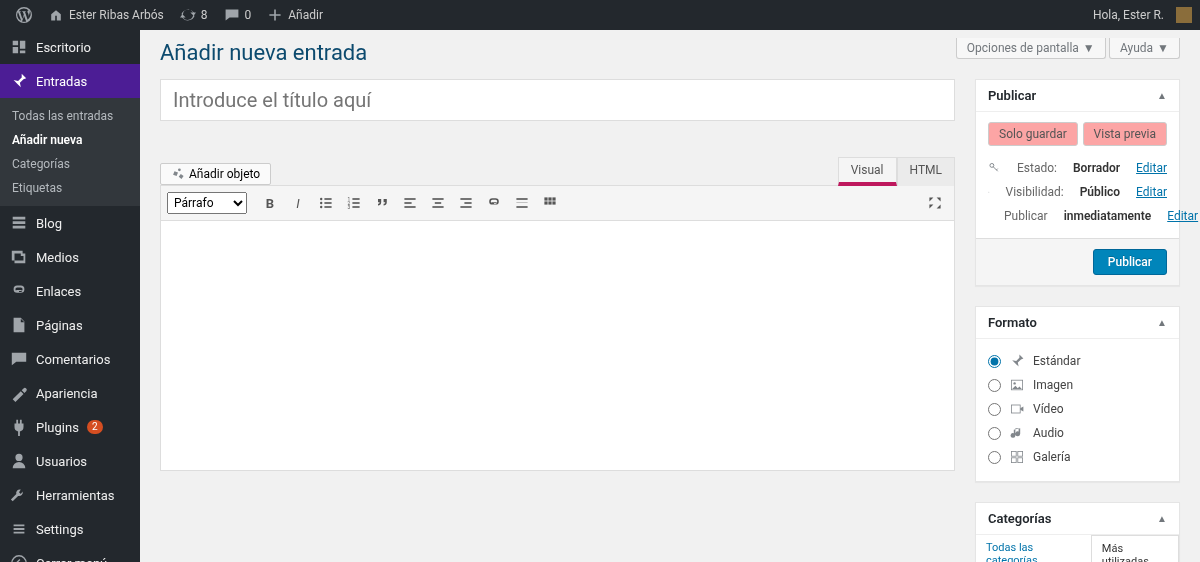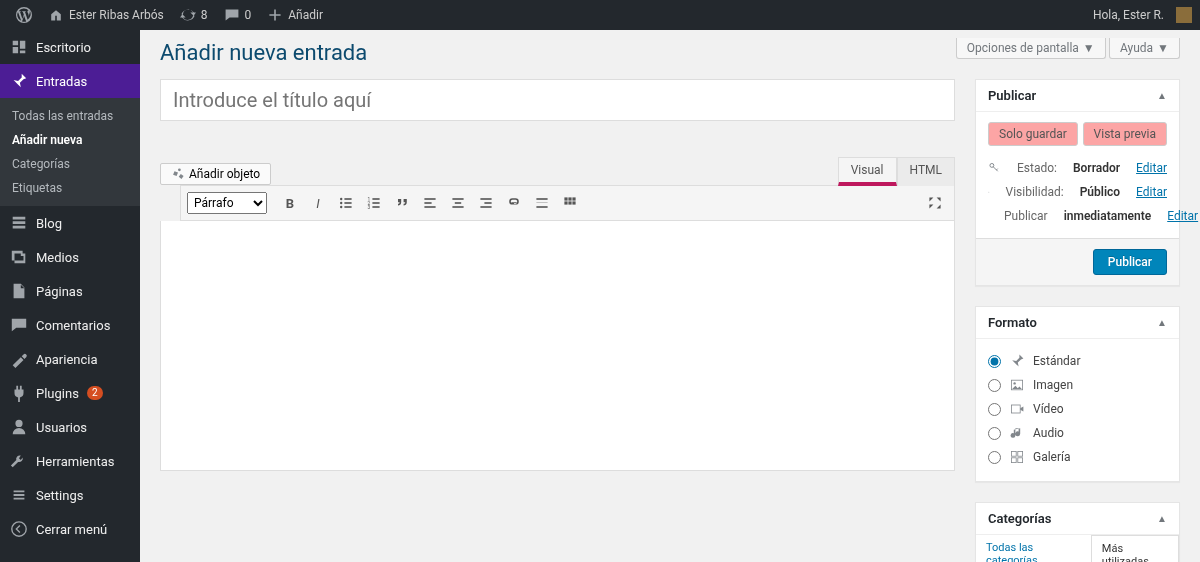--- a/index.html
+++ b/index.html
@@ -36,21 +36,21 @@
 
 
 .title-input { width: 100%; padding: 8px 12px; font-size: 20px; border: 1px solid #ddd; background: #fff; color: #72777c; }
 
 
 .editor-tabs { margin-top: 36px; display: flex; justify-content: space-between; align-items: flex-end; }
 .media-btn { background: #fafafa; border: 1px solid #ccc; border-radius: 2px; padding: 3px 10px; font-size: 12px; cursor: pointer; display:inline-flex; align-items:center; gap:4px;}
 .editor-mode-tabs { display: flex; }
 .editor-mode-tabs .tab { padding: 5px 12px; border: 1px solid #ddd; background: #ebebeb; font-size: 12px; cursor: pointer; margin-bottom:-1px; border-bottom:none; color:#555;}
 .editor-mode-tabs .tab.active { background: #f5f5f5; border-bottom:4px solid #be185d;}
-.editor-toolbar { border: 1px solid #ddd; background: #f5f5f5; padding: 4px 6px; display: flex; align-items: center; gap: 2px; margin-left: 20px; }
+.editor-toolbar { border: 1px solid #ddd; background: #f5f5f5; padding: 4px 6px; display: flex; align-items: center; gap: 2px; }
 .editor-toolbar select { font-size: 12px; padding: 2px; min-width: 80px; }
 .editor-toolbar .tb-btn { width: 26px; height: 26px; display: inline-flex; align-items: center; justify-content: center; cursor: pointer; border-radius: 2px; color:#555;}
 .editor-toolbar .tb-btn svg { width:16px; height:16px; fill:#555;}
 .editor-body { border: 1px solid #ddd; border-top: none; background: #fff; min-height: 250px; }
 .editor-status { border: 1px solid #ddd; border-top: none; background: #fff; padding: 4px 8px; font-size: 11px; color: #666; }
 
 
 .postbox { background: #fff; border: 1px solid #e5e5e5; box-shadow: 0 1px 1px rgba(0,0,0,.04); margin-bottom: 20px; }
 .postbox .hndle { padding: 8px 12px; font-size: 13px; font-weight: 600; color: #23282d; border-bottom: 1px solid #eee; display: flex; justify-content: space-between; align-items: center; cursor:pointer;}
 .postbox .hndle .toggle-arrow { font-size: 10px; color: #72777c; }
@@ -139,20 +139,26 @@
       <svg viewBox="0 0 20 20">
         <path d="M3 3h14v3H3zm0 5h14v3H3zm0 5h14v3H3z"></path>
       </svg>
       <span>Blog</span>
     </div>
   <div class="menu-item">
       <svg viewBox="0 0 20 20">
         <path d="M2 3h12v3h3v11H5v-3H2zm3 3v8h10V9h-3V6z"></path>
       </svg>
       <span>Medios</span>
+    </div>
+  <div class="menu-item">
+      <svg viewBox="0 0 20 20">
+        <path d="M8 12a4 4 0 010-8h2v2H8a2 2 0 100 4h2v2zm4-8h-2v2h2a2 2 0 110 4h-2v2h2a4 4 0 100-8zM7 9h6v2H7z"></path>
+      </svg>
+      <span>Enlaces</span>
     </div>
   <div class="menu-item">
       <svg viewBox="0 0 20 20">
         <path d="M4 2h8l4 4v12H4zm8 1v4h4"></path>
       </svg>
       <span>Páginas</span>
     </div>
   <div class="menu-item">
       <svg viewBox="0 0 20 20">
         <path d="M2 3h16v10H7l-5 4z"></path>

